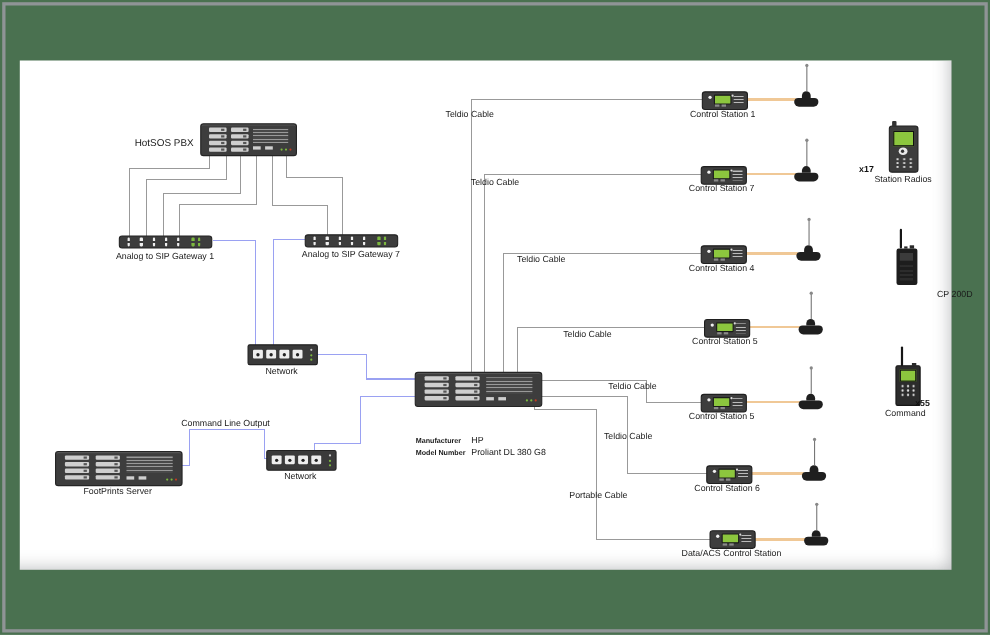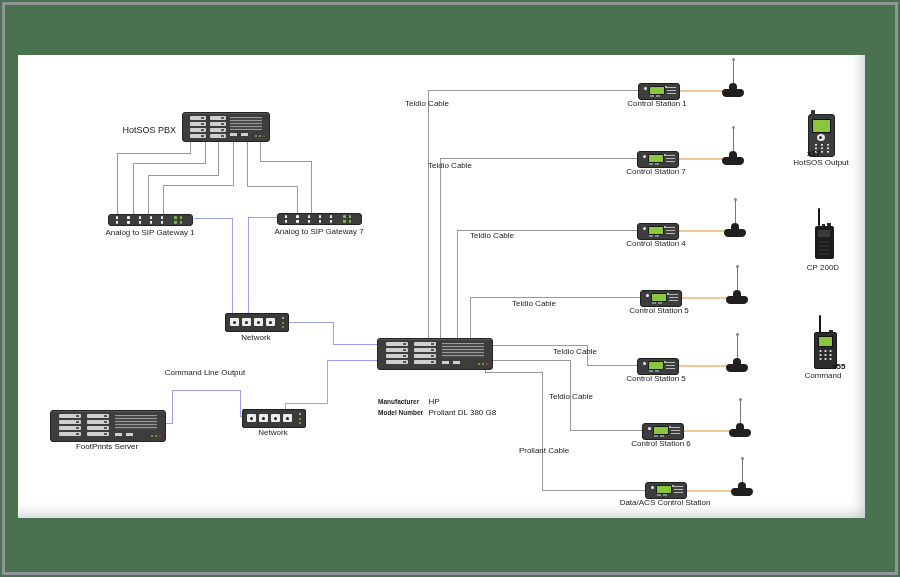--- a/index.html
+++ b/index.html
@@ -249,22 +249,22 @@
       </div>
   </div>
   <div class="lbl" style="left:57px;top:442px;width:100px">FootPrints Server</div>
 
   <div class="lbl" style="left:387px;top:99px;width:80px">Teldio Cable</div>
   <div class="lbl" style="left:410px;top:161px;width:80px">Teldio Cable</div>
   <div class="lbl" style="left:452px;top:231px;width:80px">Teldio Cable</div>
   <div class="lbl" style="left:494px;top:299px;width:80px">Teldio Cable</div>
   <div class="lbl" style="left:535px;top:347px;width:80px">Teldio Cable</div>
   <div class="lbl" style="left:531px;top:392px;width:80px">Teldio Cable</div>
-  <div class="lbl" style="left:504px;top:446px;width:80px">Proliant Cable</div>
-  <div class="lbl" style="left:155px;top:368px;width:100px">Command Line Output</div>
+  <div class="lbl" style="left:504px;top:446px;width:80px">Portable Cable</div>
+  <div class="lbl" style="left:155px;top:380px;width:100px">Command Line Output</div>
 
   <div class="radio" style="left:638px;top:83px">
       <span class="r-dot"></span>
       <span class="r-screen"></span>
       <span class="r-b r-b1"></span>
       <span class="r-b r-b2"></span>
       <span class="r-knob"></span>
       <span class="r-grille"></span>
     </div>
   <div class="antenna" style="left:722px;top:60px">
@@ -363,31 +363,31 @@
       <div class="abase"></div>
     </div>
   <div class="lbl" style="left:600px;top:498px;width:130px">Data/ACS Control Station</div>
 
   <div class="phone" style="left:808px;top:114px">
     <span class="p-ant"></span>
       <span class="p-screen"></span>
       <span class="p-btn"></span>
       <span class="p-keys"></span>
   </div>
-  <div class="count" style="left:807px;top:149px">x17</div>
-  <div class="lbl" style="left:790px;top:158px;width:62px">HotSOS Output</div>
+  <div class="count" style="left:781px;top:149px">x17</div>
+  <div class="lbl" style="left:790px;top:158px;width:62px">Station Radios</div>
 
   <div class="walkie" style="left:815px;top:226px">
     <span class="w-ant"></span>
       <span class="w-knob1"></span>
       <span class="w-knob2"></span>
       <span class="w-face"></span>
       <span class="w-grip"></span>
   </div>
-  <div class="lbl" style="left:793px;top:263px;width:60px">CP 200D</div>
+  <div class="lbl" style="left:838px;top:263px;width:60px">CP 200D</div>
 
   <div class="portable" style="left:814px;top:332px">
     <span class="po-ant"></span>
       <span class="po-knob"></span>
       <span class="po-screen"></span>
       <span class="po-keys"></span>
   </div>
   <div class="count" style="left:832px;top:362px">x55</div>
   <div class="lbl" style="left:795px;top:371px;width:56px">Command</div>
 </div>

